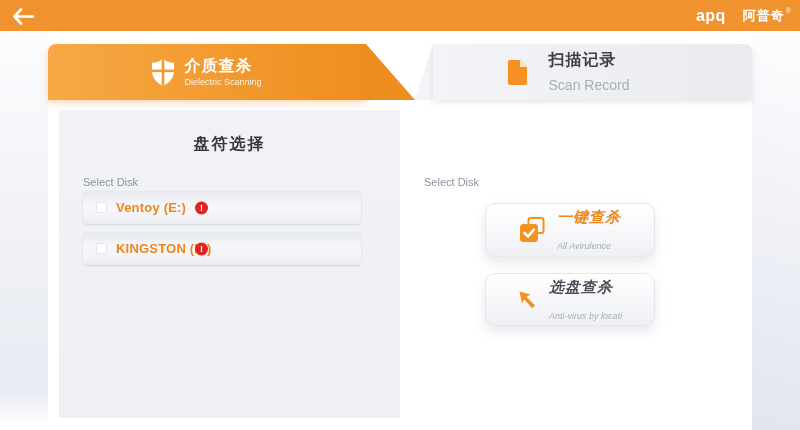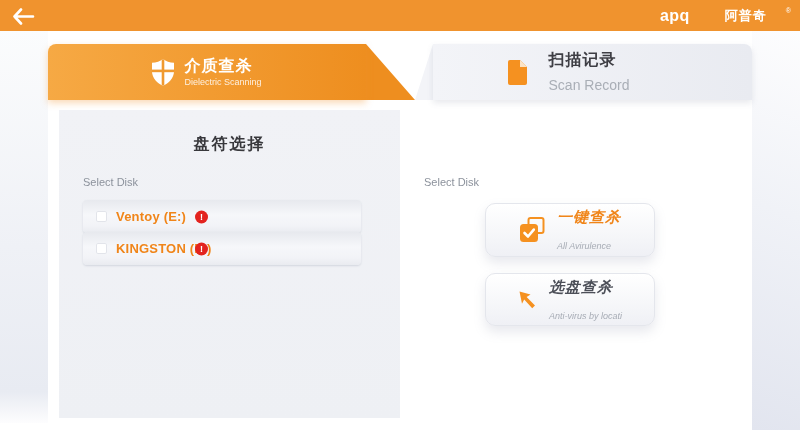--- a/index.html
+++ b/index.html
@@ -2,21 +2,21 @@
 <html><head>
 <meta charset="utf-8">
 <style>
   html,body{margin:0;padding:0;}
   body{font-family:"Liberation Sans", sans-serif; background:#d8dadf;}
   .screen{position:relative;width:800px;height:430px;background:#ffffff;overflow:hidden;}
 
   
   .topbar{position:absolute;left:0;top:0;width:800px;height:31px;background:#F0932E;}
   .back-btn{position:absolute;left:12px;top:7px;width:26px;height:18px;cursor:pointer;display:flex;align-items:center;}
-  .logo{position:absolute;right:9px;top:4px;height:24px;display:flex;align-items:center;color:#fff;gap:18px;}
+  .logo{position:absolute;right:9px;top:4px;height:24px;display:flex;align-items:center;color:#fff;}
   .logo .brand{font-size:16px;font-weight:bold;letter-spacing:.5px;}
   .logo .cn{font-size:13px;font-weight:bold;margin-left:17px;letter-spacing:1px;}
   .logo .reg{font-size:7px;vertical-align:top;margin-left:1px;align-self:flex-start;margin-top:3px;}
 
   
   .strip-left{position:absolute;left:0;top:31px;width:48px;height:392px;
     background:linear-gradient(180deg,#FBFCFD 0%,#EFF1F6 55%,#E8EBF2 92%,#FDFDFE 100%);}
   .strip-right{position:absolute;left:752px;top:31px;width:48px;height:399px;
     background:linear-gradient(200deg,#FDFDFE 0%,#F0F2F7 45%,#E2E5EF 100%);}
 
@@ -40,21 +40,21 @@
   .tab-inactive .tab-sub{color:#A9AEB6;font-size:14px;margin-top:8px;}
 
   
   .disk-panel{position:absolute;left:59px;top:110px;width:341px;height:308px;
     background:linear-gradient(180deg,#F1F2F6 0%,#EEF0F4 100%);}
   .panel-title{text-align:center;padding-top:24px;font-size:16px;font-weight:bold;color:#38383C;letter-spacing:2px;}
   .section-label{position:absolute;left:24px;top:66px;font-size:11px;color:#8C929C;}
   .disk-row{position:absolute;left:24px;width:278px;height:33px;border-radius:4px;cursor:pointer;
     background:linear-gradient(180deg,#E7E9EE 0%,#F6F7FA 45%,#F2F3F7 78%,#E9EBF0 100%);
     box-shadow:0 1px 2px rgba(110,120,145,.22);display:flex;align-items:center;padding-left:13px;box-sizing:border-box;}
-  .disk-row.r1{top:90px;}
+  .disk-row.r1{top:81px;}
   .disk-row.r2{top:122px;}
   .disk-check{width:11px;height:11px;background:#FFFFFF;border-radius:2px;box-shadow:inset 0 0 0 1px #E2E4EA;flex:none;cursor:pointer;}
   .disk-name{margin-left:9px;font-size:13px;font-weight:bold;color:#F08519;letter-spacing:.2px;}
   .warn-badge{position:absolute;left:112px;top:50%;transform:translateY(-50%);
     width:13px;height:13px;border-radius:50%;background:#E3231F;color:#fff;
     font-size:9px;font-weight:bold;display:flex;align-items:center;justify-content:center;line-height:1;}
 
   
   .method-section{position:absolute;left:400px;top:110px;width:352px;height:308px;background:#FFFFFF;}
   .method-btn{position:absolute;left:85px;width:170px;border-radius:10px;cursor:pointer;

